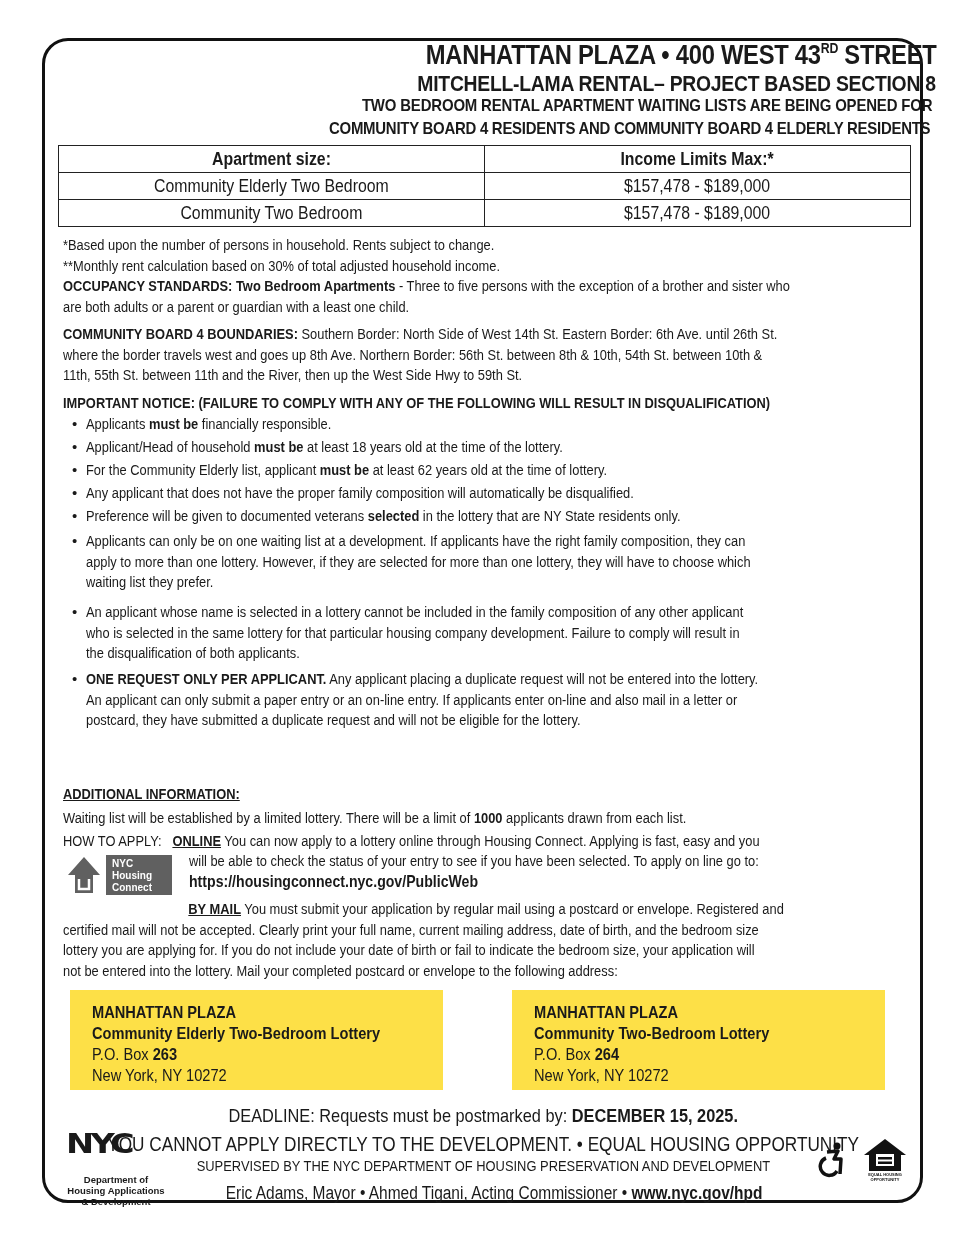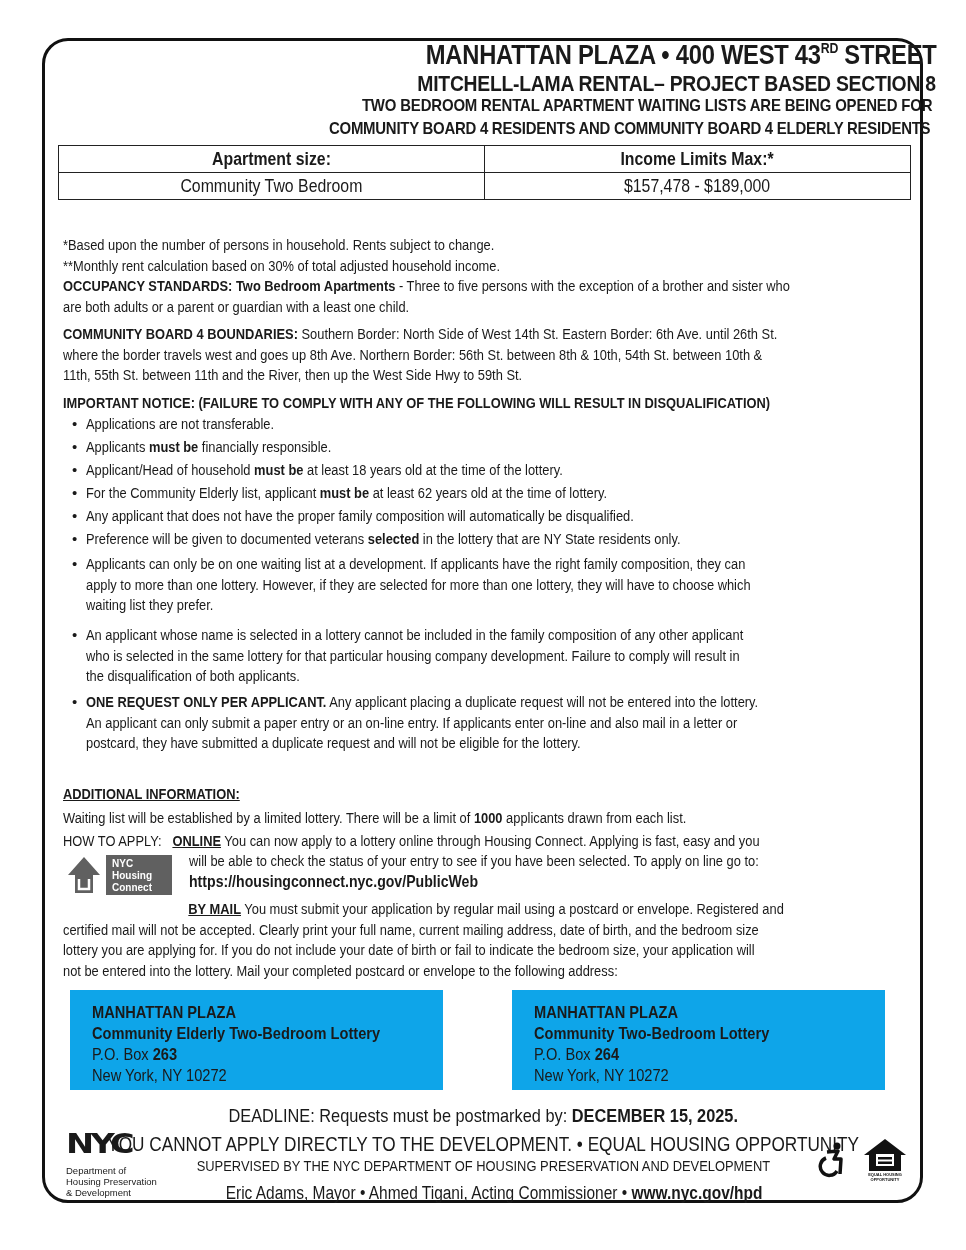--- a/index.html
+++ b/index.html
@@ -31,35 +31,35 @@
   .line { white-space: nowrap; display: block; transform: scaleX(0.83); transform-origin: left top; }
   b { font-weight: bold; }
   u { text-decoration: underline; }
 
   .bullets { position: absolute; left: 72px; width: 830px; font-size: 15.5px; line-height: 20.5px; }
   .bullet { position: relative; padding-left: 14px; }
   .bullet::before { content: "\2022"; position: absolute; left: 0; top: 0; font-size: 15px; }
 
   .logo-hc { position: absolute; left: 66px; top: 853px; width: 108px; height: 44px; }
   .mailbox {
-    position: absolute; top: 990px; height: 100px; background: #0ea5e9; padding: 12px 22px;
+    position: absolute; top: 990px; height: 100px; background: #fde047; padding: 12px 22px;
     font-size: 17px; line-height: 21px;
   }
   .mailbox .line { transform: scaleX(0.86); }
 
   .footer-center { position: absolute; left: 0; width: 966px; text-align: center; white-space: nowrap; }
   .footer-center .inner { display: inline-block; transform: scaleX(0.86); transform-origin: center; }
   .f1 { top: 1105px; font-size: 19px; }
   .f2 { top: 1133px; font-size: 20px; }
   .f3 { top: 1157px; font-size: 15px; }
   .f4 { top: 1183px; font-size: 18px; padding-left: 23px; }
 
   .nyc-logo { position: absolute; left: 66px; top: 1131px; width: 100px; }
   .nyc-word { font-family: "DejaVu Sans", sans-serif; font-weight: 900; font-size: 28px; letter-spacing: -3px; line-height: 28px; transform: scaleX(1.2) scaleY(0.95); transform-origin: left top; display: inline-block; }
-  .nyc-dept { font-size: 9.5px; font-weight: normal; line-height: 11px; margin-top: 6px; }
+  .nyc-dept { font-size: 9.5px; font-weight: bold; line-height: 11px; margin-top: 15px; text-align: center; }
 
   .access-icon { position: absolute; left: 818px; top: 1142px; width: 30px; height: 36px; }
   .eho-icon { position: absolute; left: 862px; top: 1137px; width: 46px; height: 46px; }
 </style>
 </head>
 <body>
 
 <div class="frame"></div>
 
 <div class="hdr h1"><span class="inner"><span>MANHATTAN PLAZA • 400 WEST 43</span><sup>RD</sup><span> STREET</span></span></div>
@@ -67,20 +67,24 @@
 <div class="hdr h3"><span class="inner">TWO BEDROOM RENTAL APARTMENT WAITING LISTS ARE BEING OPENED FOR</span></div>
 <div class="hdr h4"><span class="inner">COMMUNITY BOARD 4 RESIDENTS AND COMMUNITY BOARD 4 ELDERLY RESIDENTS</span></div>
 
 <table class="limits">
   <tbody>
       <tr>
     <th style="width:50%"><span class="cell">Apartment size:</span></th>
     <th><span class="cell">Income Limits Max:*</span></th>
   </tr>
   <tr>
+    <td><span class="cell">Community Elderly Two Bedroom</span></td>
+    <td><span class="cell">$157,478 - $189,000</span></td>
+  </tr>
+  <tr>
     <td><span class="cell">Community Two Bedroom</span></td>
     <td><span class="cell">$157,478 - $189,000</span></td>
   </tr>
 </tbody>
   </table>
 
 <div class="body-text" style="top:235px;">
   <span class="line">*Based upon the number of persons in household. Rents subject to change.</span>
   <span class="line">**Monthly rent calculation based on 30% of total adjusted household income.</span>
   <span class="line"><b>OCCUPANCY STANDARDS: Two Bedroom Apartments</b><span> - Three to five persons with the exception of a brother and sister who</span></span>
@@ -90,23 +94,20 @@
   <span class="line"><b>COMMUNITY BOARD 4 BOUNDARIES:</b><span> Southern Border: North Side of West 14th St. Eastern Border: 6th Ave. until 26th St.</span></span>
   <span class="line">where the border travels west and goes up 8th Ave. Northern Border: 56th St. between 8th &amp; 10th, 54th St. between 10th &amp;</span>
   <span class="line">11th, 55th St. between 11th and the River, then up the West Side Hwy to 59th St.</span>
 </div>
 
 <div class="body-text" style="top:393px;">
   <span class="line"><b>IMPORTANT NOTICE: (FAILURE TO COMPLY WITH ANY OF THE FOLLOWING WILL RESULT IN DISQUALIFICATION)</b></span>
 </div>
 
 <div class="bullets" style="top:414px;">
-  <div class="bullet" style="height:23px">
-      <span class="line">Applications are not transferable.</span>
-    </div>
   <div class="bullet" style="height:23px">
       <span class="line"><span>Applicants </span><b>must be</b><span> financially responsible.</span></span>
     </div>
   <div class="bullet" style="height:23px">
       <span class="line"><span>Applicant/Head of household </span><b>must be</b><span> at least 18 years old at the time of the lottery.</span></span>
     </div>
   <div class="bullet" style="height:23px">
       <span class="line"><span>For the Community Elderly list, applicant </span><b>must be</b><span> at least 62 years old at the time of lottery.</span></span>
     </div>
   <div class="bullet" style="height:23px">
@@ -171,21 +172,21 @@
   <span class="line" style="font-weight:bold">MANHATTAN PLAZA</span>
   <span class="line" style="font-weight:bold">Community Two-Bedroom Lottery</span>
   <span class="line"><span>P.O. Box </span><b>264</b></span>
   <span class="line">New York, NY 10272</span>
 </div>
 
 <div class="nyc-logo">
   <span class="nyc-word">NYC</span>
   <div class="nyc-dept">
     <div>Department of</div>
-    <div>Housing Preservation</div>
+    <div>Housing Applications</div>
     <div>&amp; Development</div>
   </div>
 </div>
 
 <div class="footer-center f1"><span class="inner"><span>DEADLINE: Requests must be postmarked by: </span><b>DECEMBER 15, 2025.</b></span></div>
 <div class="footer-center f2"><span class="inner">YOU CANNOT APPLY DIRECTLY TO THE DEVELOPMENT.  •  EQUAL HOUSING OPPORTUNITY</span></div>
 <div class="footer-center f3"><span class="inner">SUPERVISED BY THE NYC DEPARTMENT OF HOUSING PRESERVATION AND DEVELOPMENT</span></div>
 <div class="footer-center f4"><span class="inner"><span>Eric Adams, Mayor  •  Ahmed Tigani, Acting Commissioner • </span><b>www.nyc.gov/hpd</b></span></div>
 
 <svg class="access-icon" viewBox="0 0 30 36">

